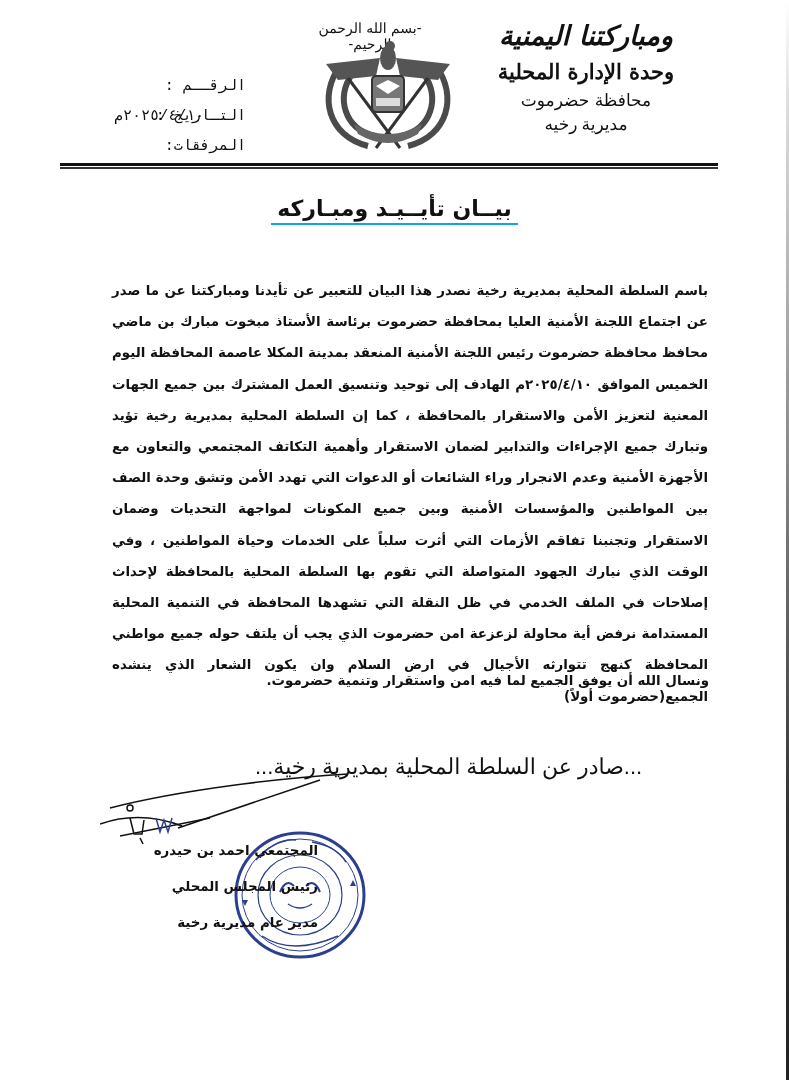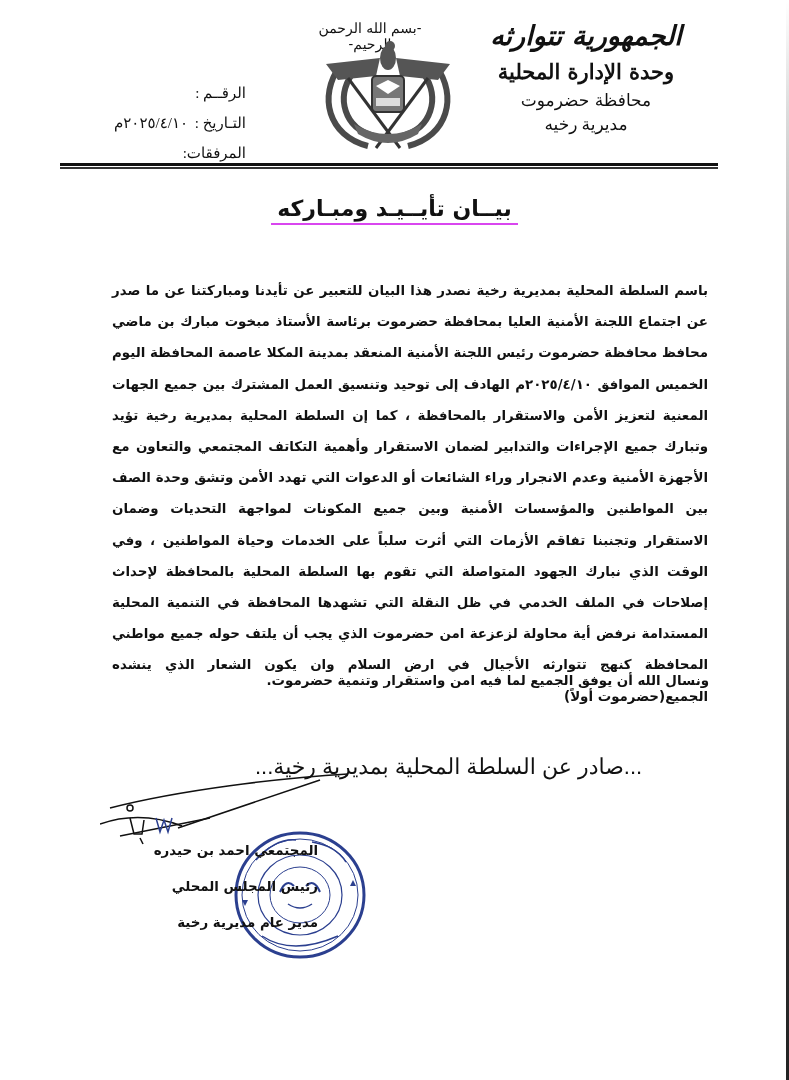--- a/index.html
+++ b/index.html
@@ -14,51 +14,51 @@
   .hdr-right .republic { font-size: 27px; font-weight: bold; font-style: italic; letter-spacing: 1px; margin-top: 2px; }
   .hdr-right .ministry { font-size: 21px; font-weight: bold; margin-top: 8px; }
   .hdr-right .gov { font-size: 17px; margin-top: 6px; letter-spacing: 1px; }
   .hdr-right .dist { font-size: 17px; margin-top: 4px; letter-spacing: 2px; font-family: Liberation Serif, serif; }
 
   
   .basmala { position: absolute; left: 300px; top: 20px; width: 140px; text-align: center; font-family: "DejaVu Serif", serif; font-size: 14px; }
   .emblem { position: absolute; left: 318px; top: 36px; width: 140px; height: 120px; }
 
   
-  .hdr-left { position: absolute; left: 116px; top: 84px; width: 130px; font-family: Liberation Serif, serif; font-size: 15px; }
+  .hdr-left { position: absolute; left: 116px; top: 76px; width: 130px; font-family: Liberation Mono, monospace; font-size: 15px; }
   .hdr-left div { height: 30px; }
   .hdr-left .date-val { position: absolute; left: -2px; top: 30px; direction: rtl; font-size: 15px; }
 
   .divider { position: absolute; left: 60px; top: 163px; width: 658px; height: 6px; }
   .divider .l1 { position: absolute; left: 0; right: 0; top: 0; height: 3px; background: #111; }
   .divider .l2 { position: absolute; left: 0; right: 0; top: 4px; height: 1.5px; background: #333; }
 
   .title { position: absolute; left: 0; right: 0; top: 196px; text-align: center; font-family: "DejaVu Sans", sans-serif; font-size: 22px; font-weight: bold; }
-  .title span { border-bottom: 2px solid #d946ef; padding: 0 6px 2px; }
+  .title span { border-bottom: 2px solid #0ea5e9; padding: 0 6px 2px; }
 
   .body-text { position: absolute; left: 112px; width: 596px; top: 275px; font-family: "DejaVu Sans", sans-serif; font-size: 13.4px; font-weight: bold; line-height: 31.2px; text-align: justify; text-align-last: right; direction: rtl; }
 
   .closing { position: absolute; right: 80px; top: 673px; font-family: "DejaVu Sans", sans-serif; font-size: 13.4px; font-weight: bold; direction: rtl; }
 
   .issued { position: absolute; left: 255px; top: 754px; font-family: "Liberation Sans", sans-serif; font-size: 22px; direction: rtl; }
 
   .sig-block { position: absolute; left: 118px; top: 843px; width: 200px; font-family: "DejaVu Sans", sans-serif; font-size: 13.4px; font-weight: bold; direction: rtl; text-align: right; }
   .sig-block div { height: 36px; }
 
   .signature { position: absolute; left: 100px; top: 770px; width: 250px; height: 75px; }
   .stamp { position: absolute; left: 232px; top: 830px; width: 136px; height: 130px; }
 </style>
 </head>
 <body>
 
 <div class="page">
   <div class="right-edge"></div>
 
   <div class="hdr-right rtl">
-    <div class="republic">الجمهورية تتوارثه</div>
+    <div class="republic">ومباركتنا اليمنية</div>
     <div class="ministry">وحدة الإدارة المحلية</div>
     <div class="gov">محافظة حضرموت</div>
     <div class="dist">مديرية رخيه</div>
   </div>
 
   <div class="basmala rtl">-بسم الله الرحمن الرحيم-</div>
 
   <svg class="emblem" viewBox="0 0 140 120">
     <g fill="none" stroke="#4a4a4a" stroke-width="6">
       <path d="M22 30 C0 60 10 100 50 110"></path>

